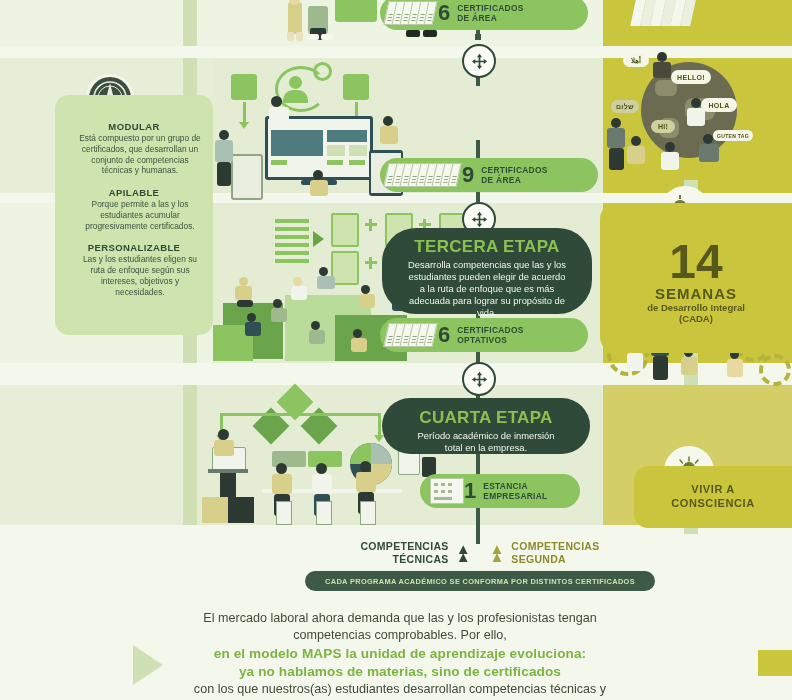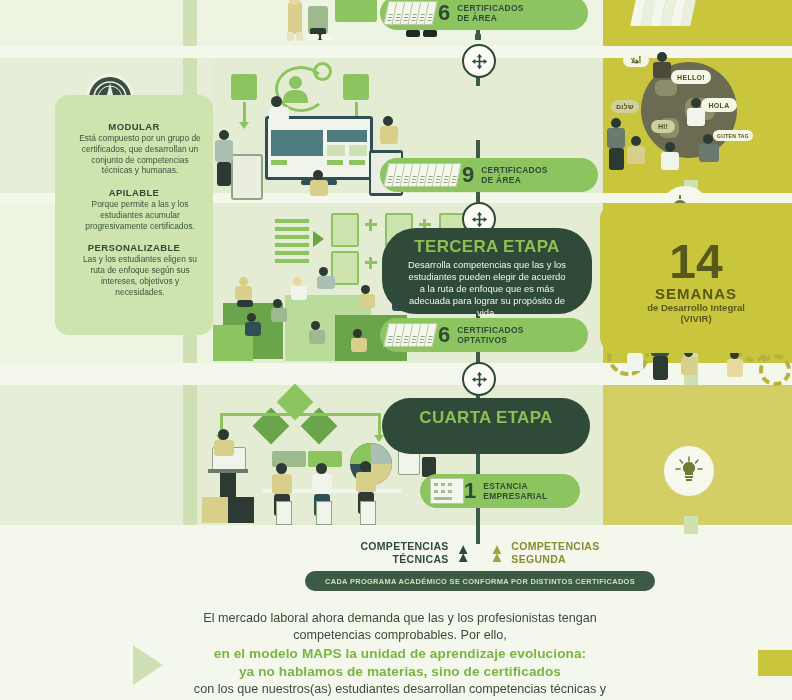--- a/index.html
+++ b/index.html
@@ -632,20 +632,21 @@
     </div>
     <div class="num">6</div>
     <div>
       <div class="lbl">CERTIFICADOS</div>
       <div class="lbl">OPTATIVOS</div>
     </div>
   </div>
 
   <div class="etapa" style="left:382px;top:398px;width:208px;height:56px;padding-top:10px;">
     <div class="t">CUARTA ETAPA</div>
+    <div class="d">Período académico de inmersión total en la empresa.</div>
   </div>
 
   <div class="pill" style="left:420px;top:474px;width:160px;">
     <div class="shape" style="position:relative;left:4px;width:34px;height:26px;background:#f4f7ee;border:1px solid #b9c9a4;box-sizing:border-box;">
       <div style="position:absolute;left:3px;top:4px;width:4px;height:3px;background:#a8b895;"></div>
       <div style="position:absolute;left:10px;top:4px;width:4px;height:3px;background:#a8b895;"></div>
       <div style="position:absolute;left:17px;top:4px;width:4px;height:3px;background:#a8b895;"></div>
       <div style="position:absolute;left:3px;top:11px;width:4px;height:3px;background:#a8b895;"></div>
       <div style="position:absolute;left:10px;top:11px;width:4px;height:3px;background:#a8b895;"></div>
       <div style="position:absolute;left:17px;top:11px;width:4px;height:3px;background:#a8b895;"></div>
@@ -675,38 +676,44 @@
       </g>
       <circle cx="15" cy="16" r="3" fill="#f6f8ee"></circle>
       <circle cx="26" cy="25" r="2.5" fill="#f6f8ee"></circle>
       <path d="M15 12 V16 H18" stroke="#6f7a34" stroke-width="1.4" fill="none"></path>
     </svg>
   </div>
   <div id="weeksPanel">
     <div class="big">14</div>
     <div class="w">SEMANAS</div>
     <div class="s">de Desarrollo Integral</div>
-    <div class="s">(VIVIR)</div>
+    <div class="s">(CADA)</div>
   </div>
 
   <div class="badge-circ" style="left:664px;top:446px;">
     <svg width="40" height="40" viewBox="0 0 40 40">
       <circle cx="20" cy="20" r="19" fill="#f6f8ee"></circle>
       <g stroke="#6f7a34" stroke-width="1.5" stroke-linecap="round">
         <line x1="20" y1="6" x2="20" y2="10"></line>
         <line x1="11" y1="9" x2="13.5" y2="12"></line>
         <line x1="29" y1="9" x2="26.5" y2="12"></line>
         <line x1="7" y1="18" x2="11" y2="18"></line>
         <line x1="33" y1="18" x2="29" y2="18"></line>
       </g>
       <path d="M20 11 a6 6 0 0 1 4 10.5 V24 h-8 v-2.5 A6 6 0 0 1 20 11 Z" fill="#6f7a34"></path>
       <rect x="16" y="25" width="8" height="2" fill="#6f7a34"></rect>
       <rect x="17" y="28" width="6" height="2" fill="#6f7a34"></rect>
     </svg>
   </div>
+  <div id="vivirPanel">
+    <div>
+      <div class="v">VIVIR A</div>
+      <div class="v">CONSCIENCIA</div>
+    </div>
+  </div>
 
   <div id="compRow">
     <div class="comp tec">
       <div>COMPETENCIAS</div>
       <div>TÉCNICAS</div>
     </div>
     <div class="chev tec">
         <span>▲</span>
         <span>▲</span>
       </div>

